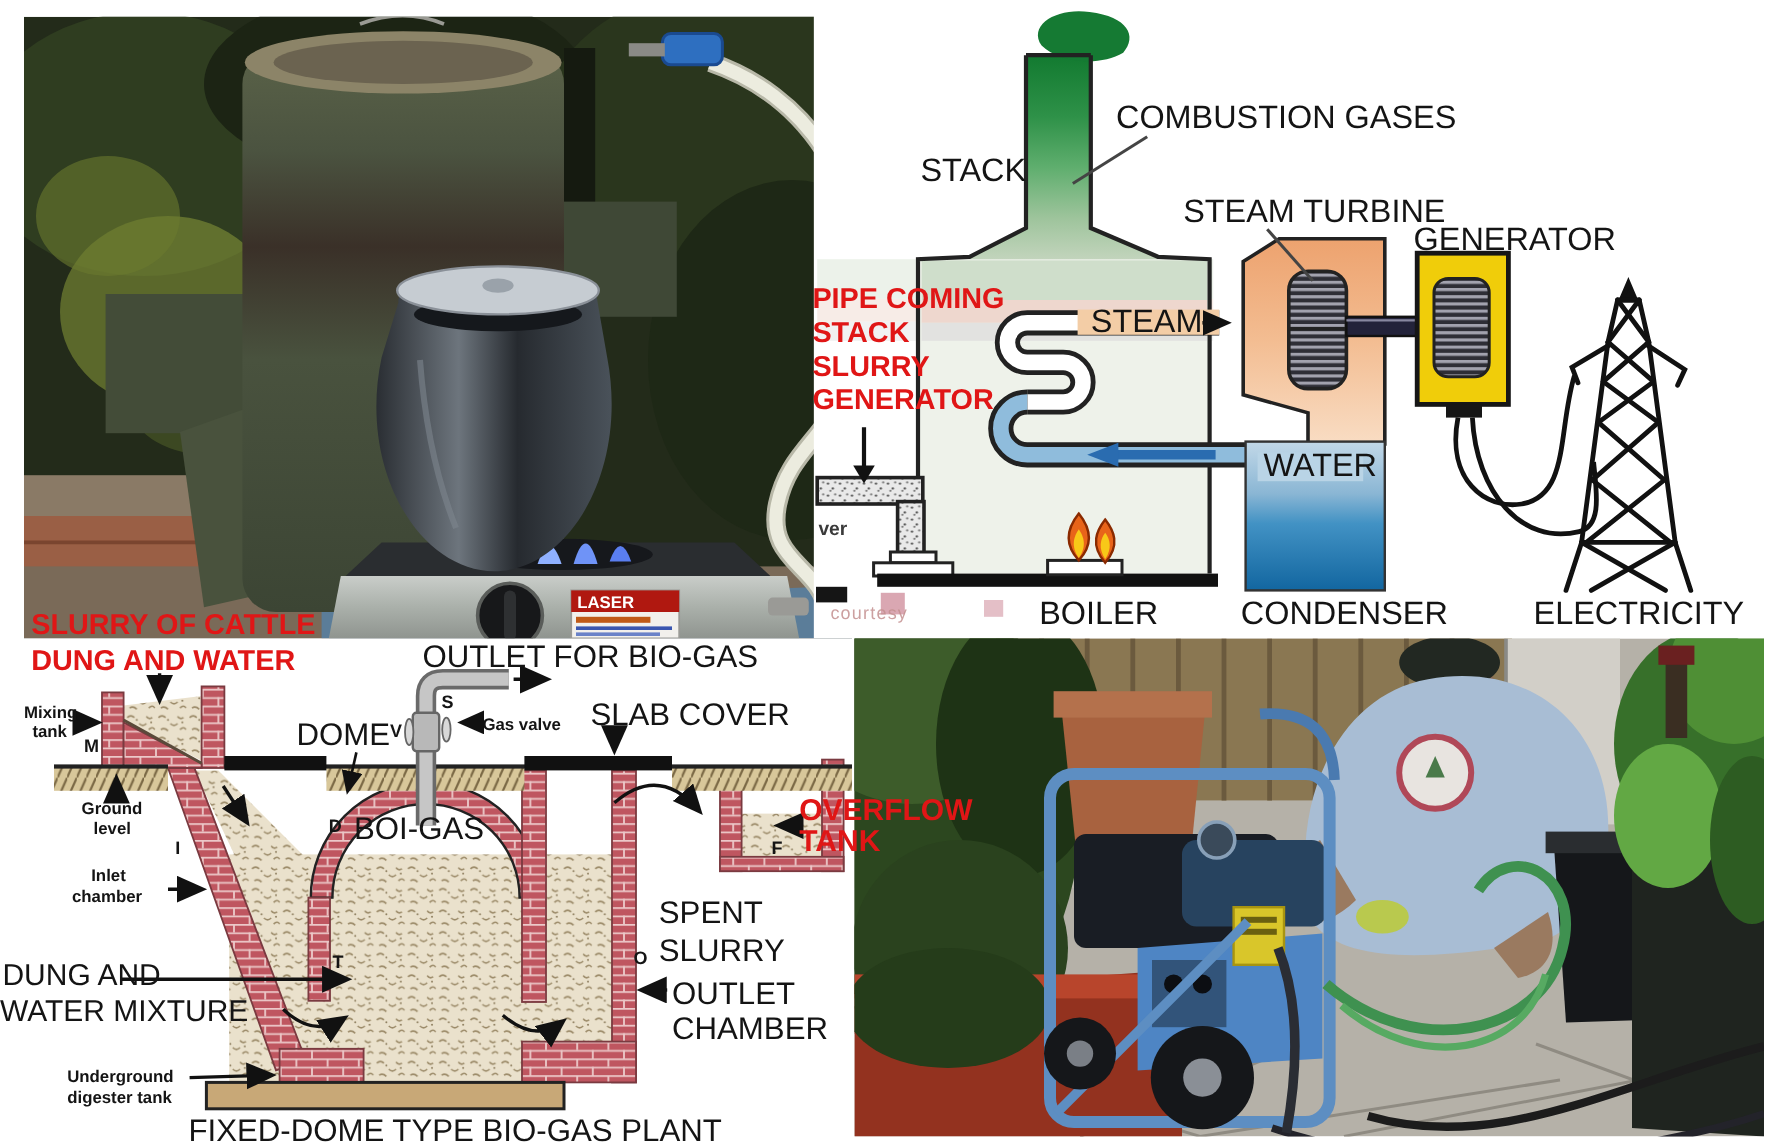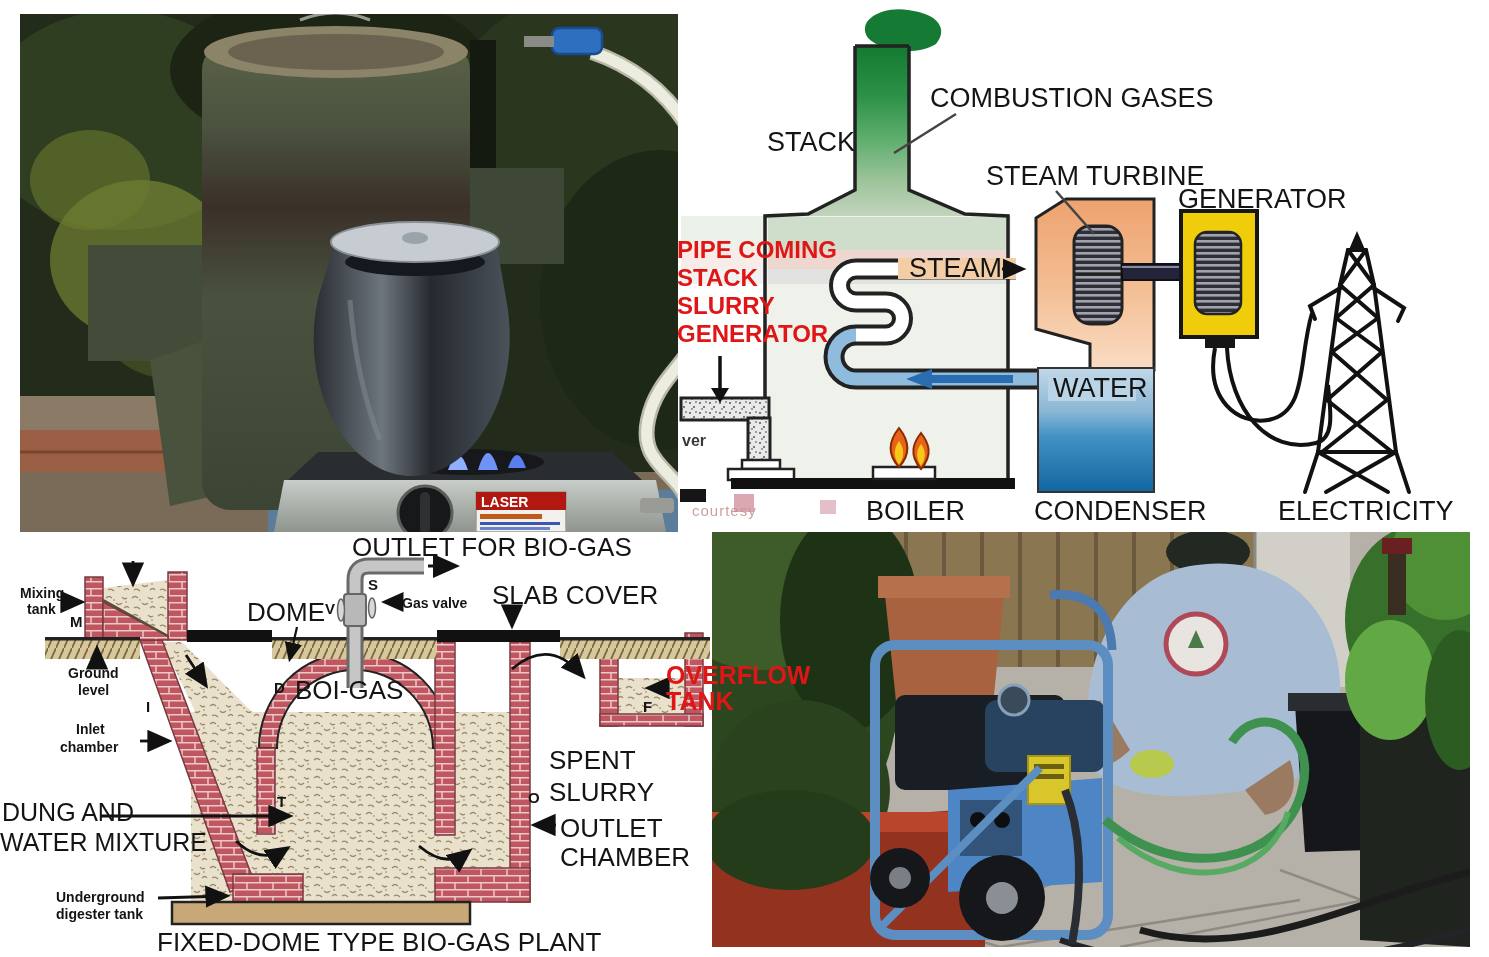--- a/index.html
+++ b/index.html
@@ -484,18 +484,22 @@
       </g>
     </svg>
   </div>
 
   <div id="pipe-note" class="overlay-note">
     <div>PIPE COMING</div>
     <div>STACK</div>
     <div>SLURRY</div>
     <div>GENERATOR</div>
   </div>
+  <div id="slurry-note" class="overlay-note">
+    <div>SLURRY OF CATTLE</div>
+    <div>DUNG AND WATER</div>
+  </div>
   <div id="overflow-note" class="overlay-note">
     <div>OVERFLOW</div>
     <div>TANK</div>
   </div>
 
 </div>
 
 </body></html>

